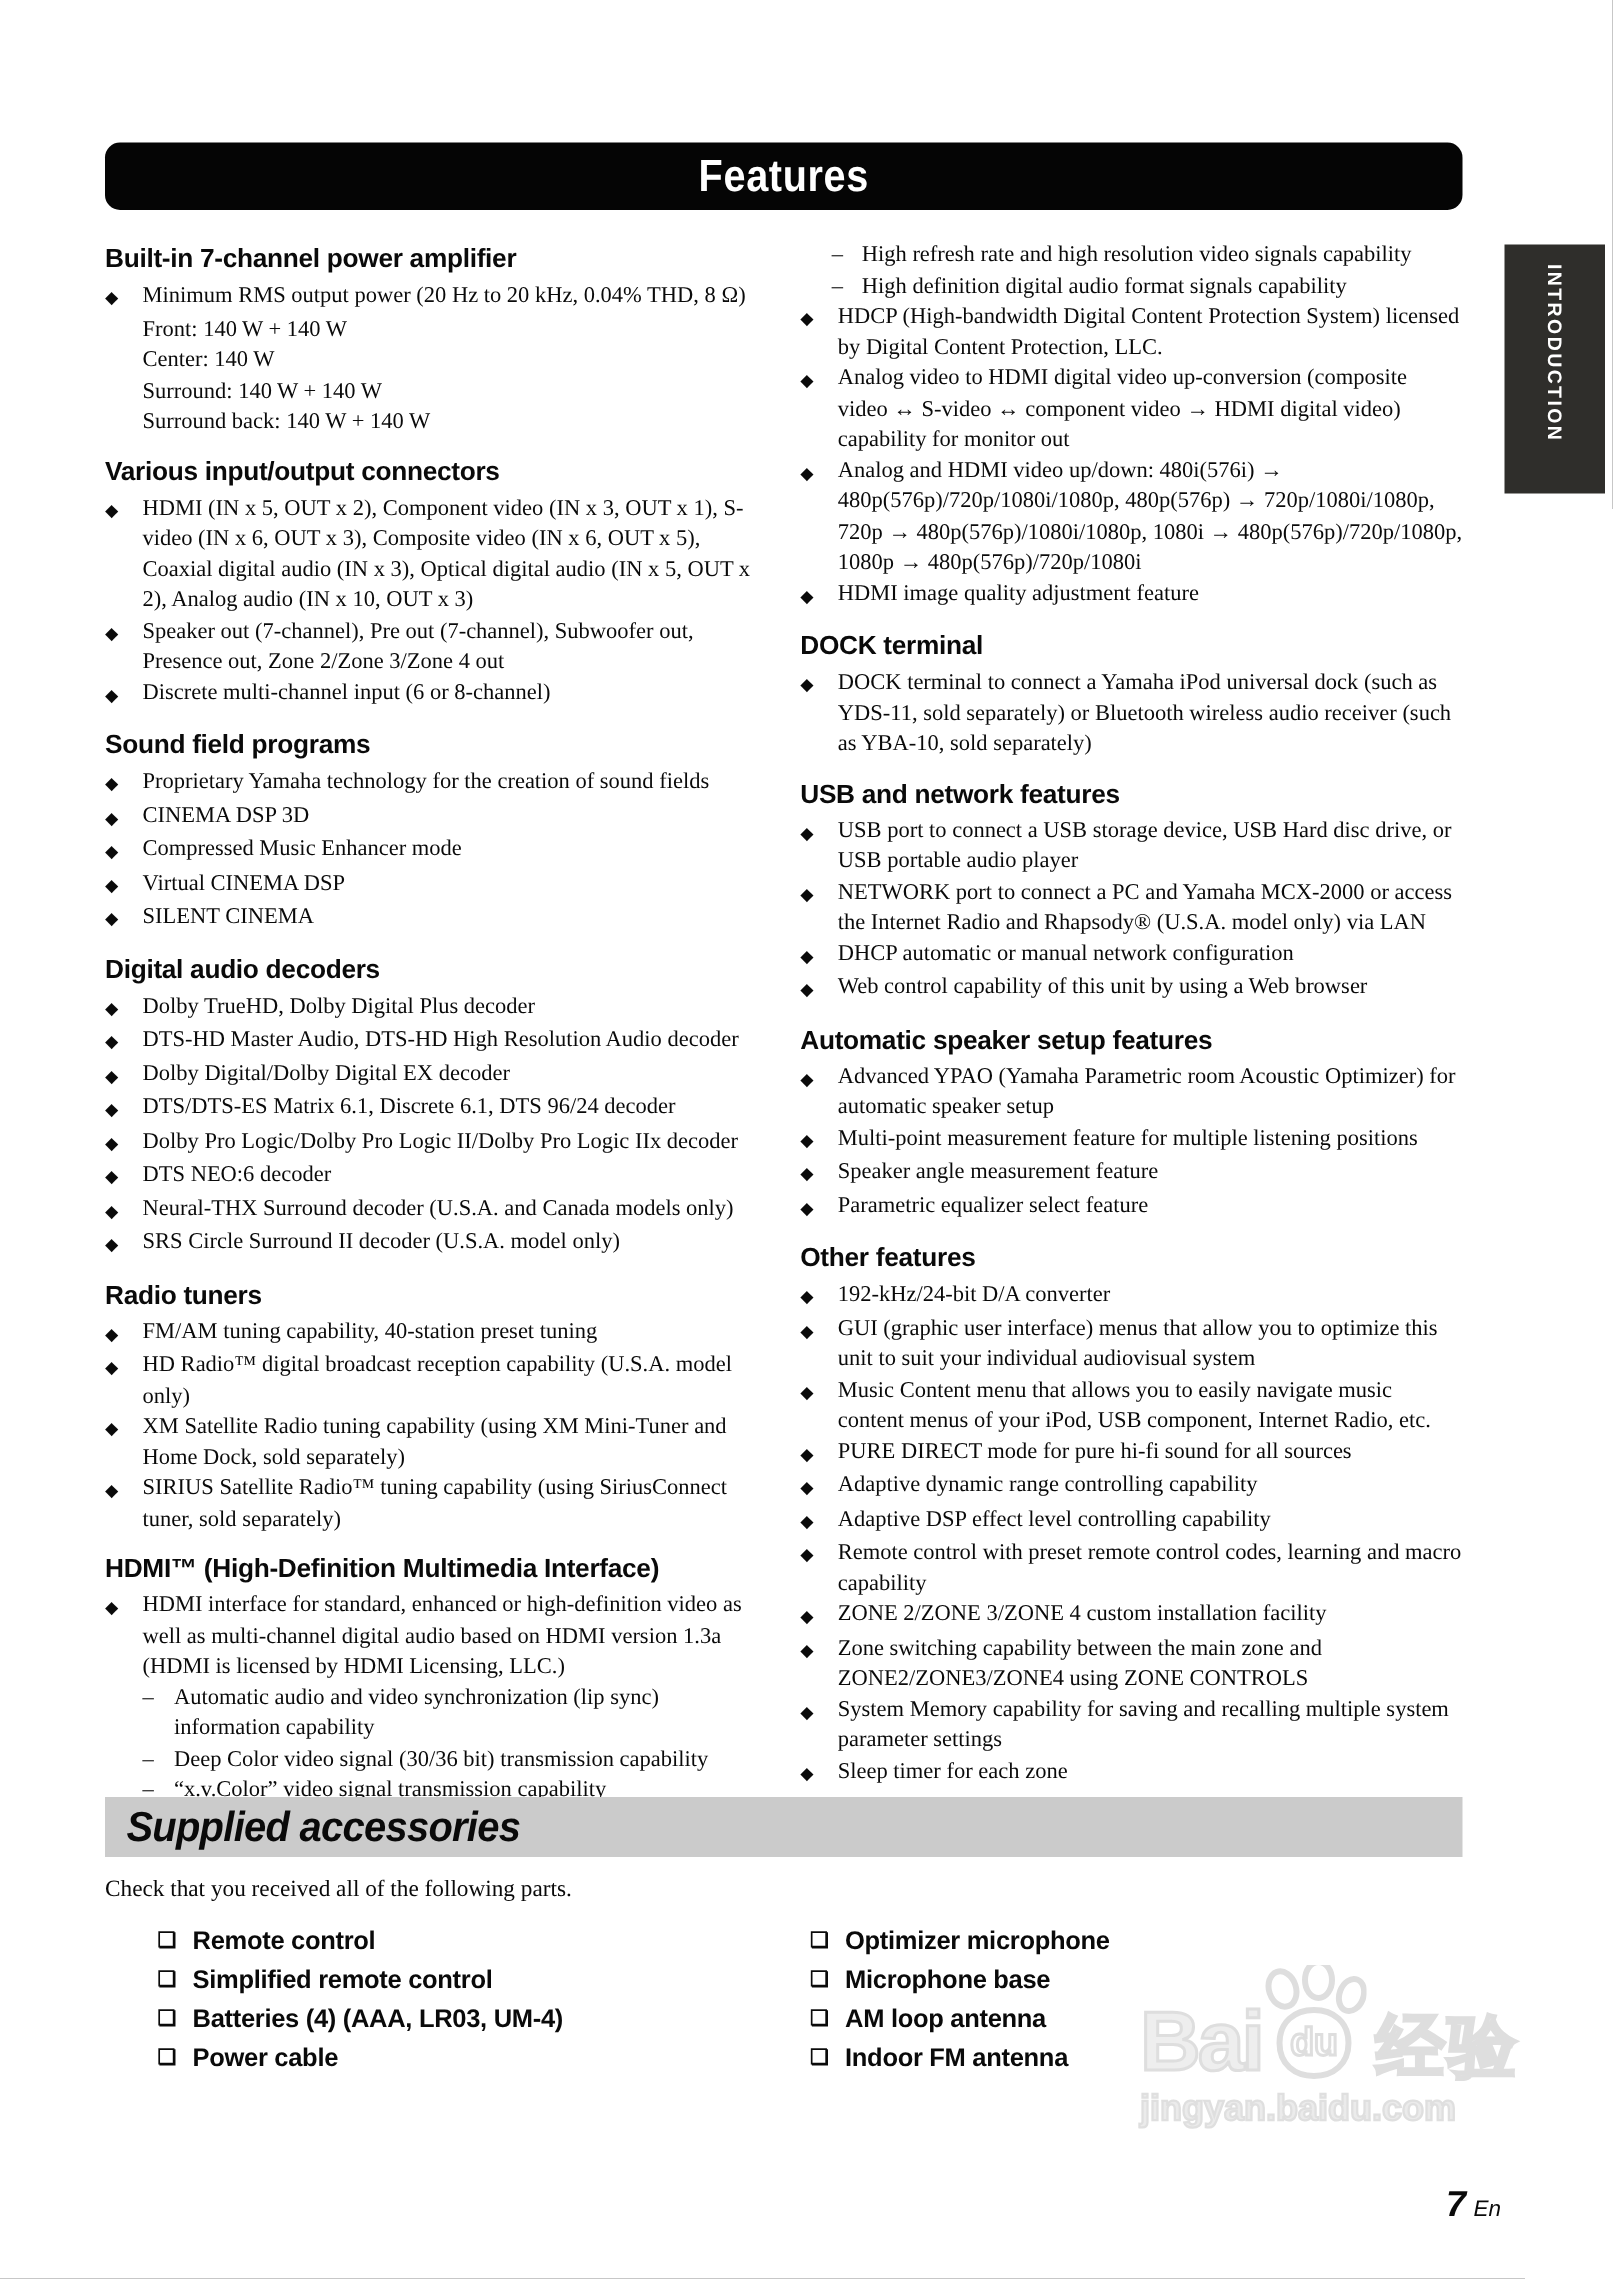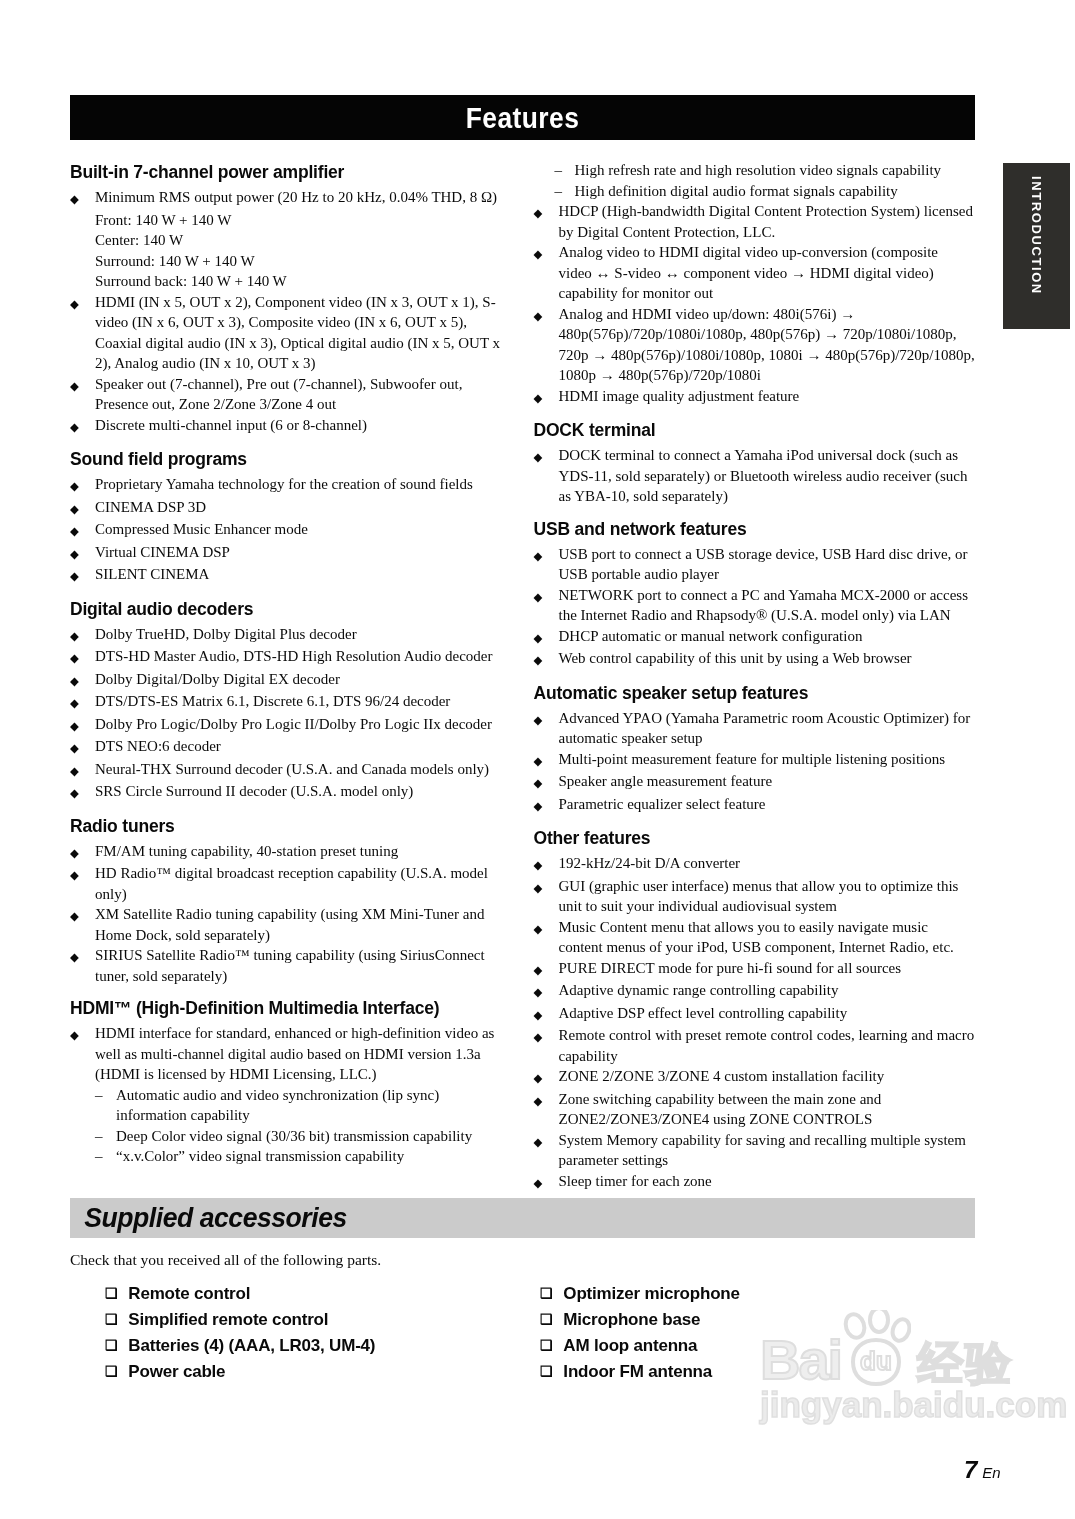--- a/index.html
+++ b/index.html
@@ -5,21 +5,21 @@
   html,body { margin:0; padding:0; background:#9c9c9c; }
   .page {
     position:relative; width:1075px; height:1519px; margin:0 auto;
     background:#ffffff; overflow:hidden;
     font-family:"Liberation Serif", serif; color:#0a0a0a;
   }
 
   
   .features-bar {
     position:absolute; left:70px; top:95px; width:905px; height:45px;
-    background:#050505; display:flex; align-items:center; justify-content:center;
+    background:#050505; display:flex; align-items:center; justify-content:center;border-radius:10px;
   }
   .features-bar .t {
     color:#ffffff; font-family:"Liberation Sans", sans-serif; font-weight:bold;
     font-size:30px; transform:scaleX(0.88); letter-spacing:0.5px;
   }
 
   
   .side-tab {
     position:absolute; left:1003px; top:163px; width:67px; height:166px;
     background:#2f2e2b; box-sizing:border-box; padding-top:13px;
@@ -78,21 +78,21 @@
   .wm-txt {
     color:#eeeeee; -webkit-text-stroke:2px #dedede;
     font-family:"Liberation Sans", sans-serif; font-weight:bold;
   }
   .wm-bai { font-size:56px; line-height:56px; letter-spacing:-2px; }
   .wm-cn  { font-size:46px; line-height:50px; margin-left:8px; letter-spacing:2px; }
   .wm-paw { margin:0 -2px; position:relative; top:4px; }
   .wm-url {
     color:#ebebeb; -webkit-text-stroke:1.5px #dfdfdf;
     font-family:"Liberation Sans", sans-serif; font-weight:bold;
-    font-size:35px; line-height:30px; margin-top:2px; letter-spacing:0px;
+    font-size:24px; line-height:30px; margin-top:2px; letter-spacing:0px;
   }
 </style>
 </head>
 <body>
 
 <div class="page">
 
   <div class="features-bar">
     <span class="t">Features</span>
   </div>
@@ -108,20 +108,21 @@
           <div class="feat-item">
             <span class="mk">◆</span>
             <span class="tx">Minimum RMS output power (20 Hz to 20 kHz, 0.04% THD, 8 Ω)</span>
           </div>
           <div class="cont-line">Front: 140 W + 140 W</div>
           <div class="cont-line">Center: 140 W</div>
           <div class="cont-line">Surround: 140 W + 140 W</div>
           <div class="cont-line">Surround back: 140 W + 140 W</div>
         </div>
         <div class="sec">
+          <div class="sec-heading">Various input/output connectors</div>
           <div class="feat-item">
             <span class="mk">◆</span>
             <span class="tx">HDMI (IN x 5, OUT x 2), Component video (IN x 3, OUT x 1), S-video (IN x 6, OUT x 3), Composite video (IN x 6, OUT x 5), Coaxial digital audio (IN x 3), Optical digital audio (IN x 5, OUT x 2), Analog audio (IN x 10, OUT x 3)</span>
           </div>
           <div class="feat-item">
             <span class="mk">◆</span>
             <span class="tx">Speaker out (7-channel), Pre out (7-channel), Subwoofer out, Presence out, Zone 2/Zone 3/Zone 4 out</span>
           </div>
           <div class="feat-item">
             <span class="mk">◆</span>

